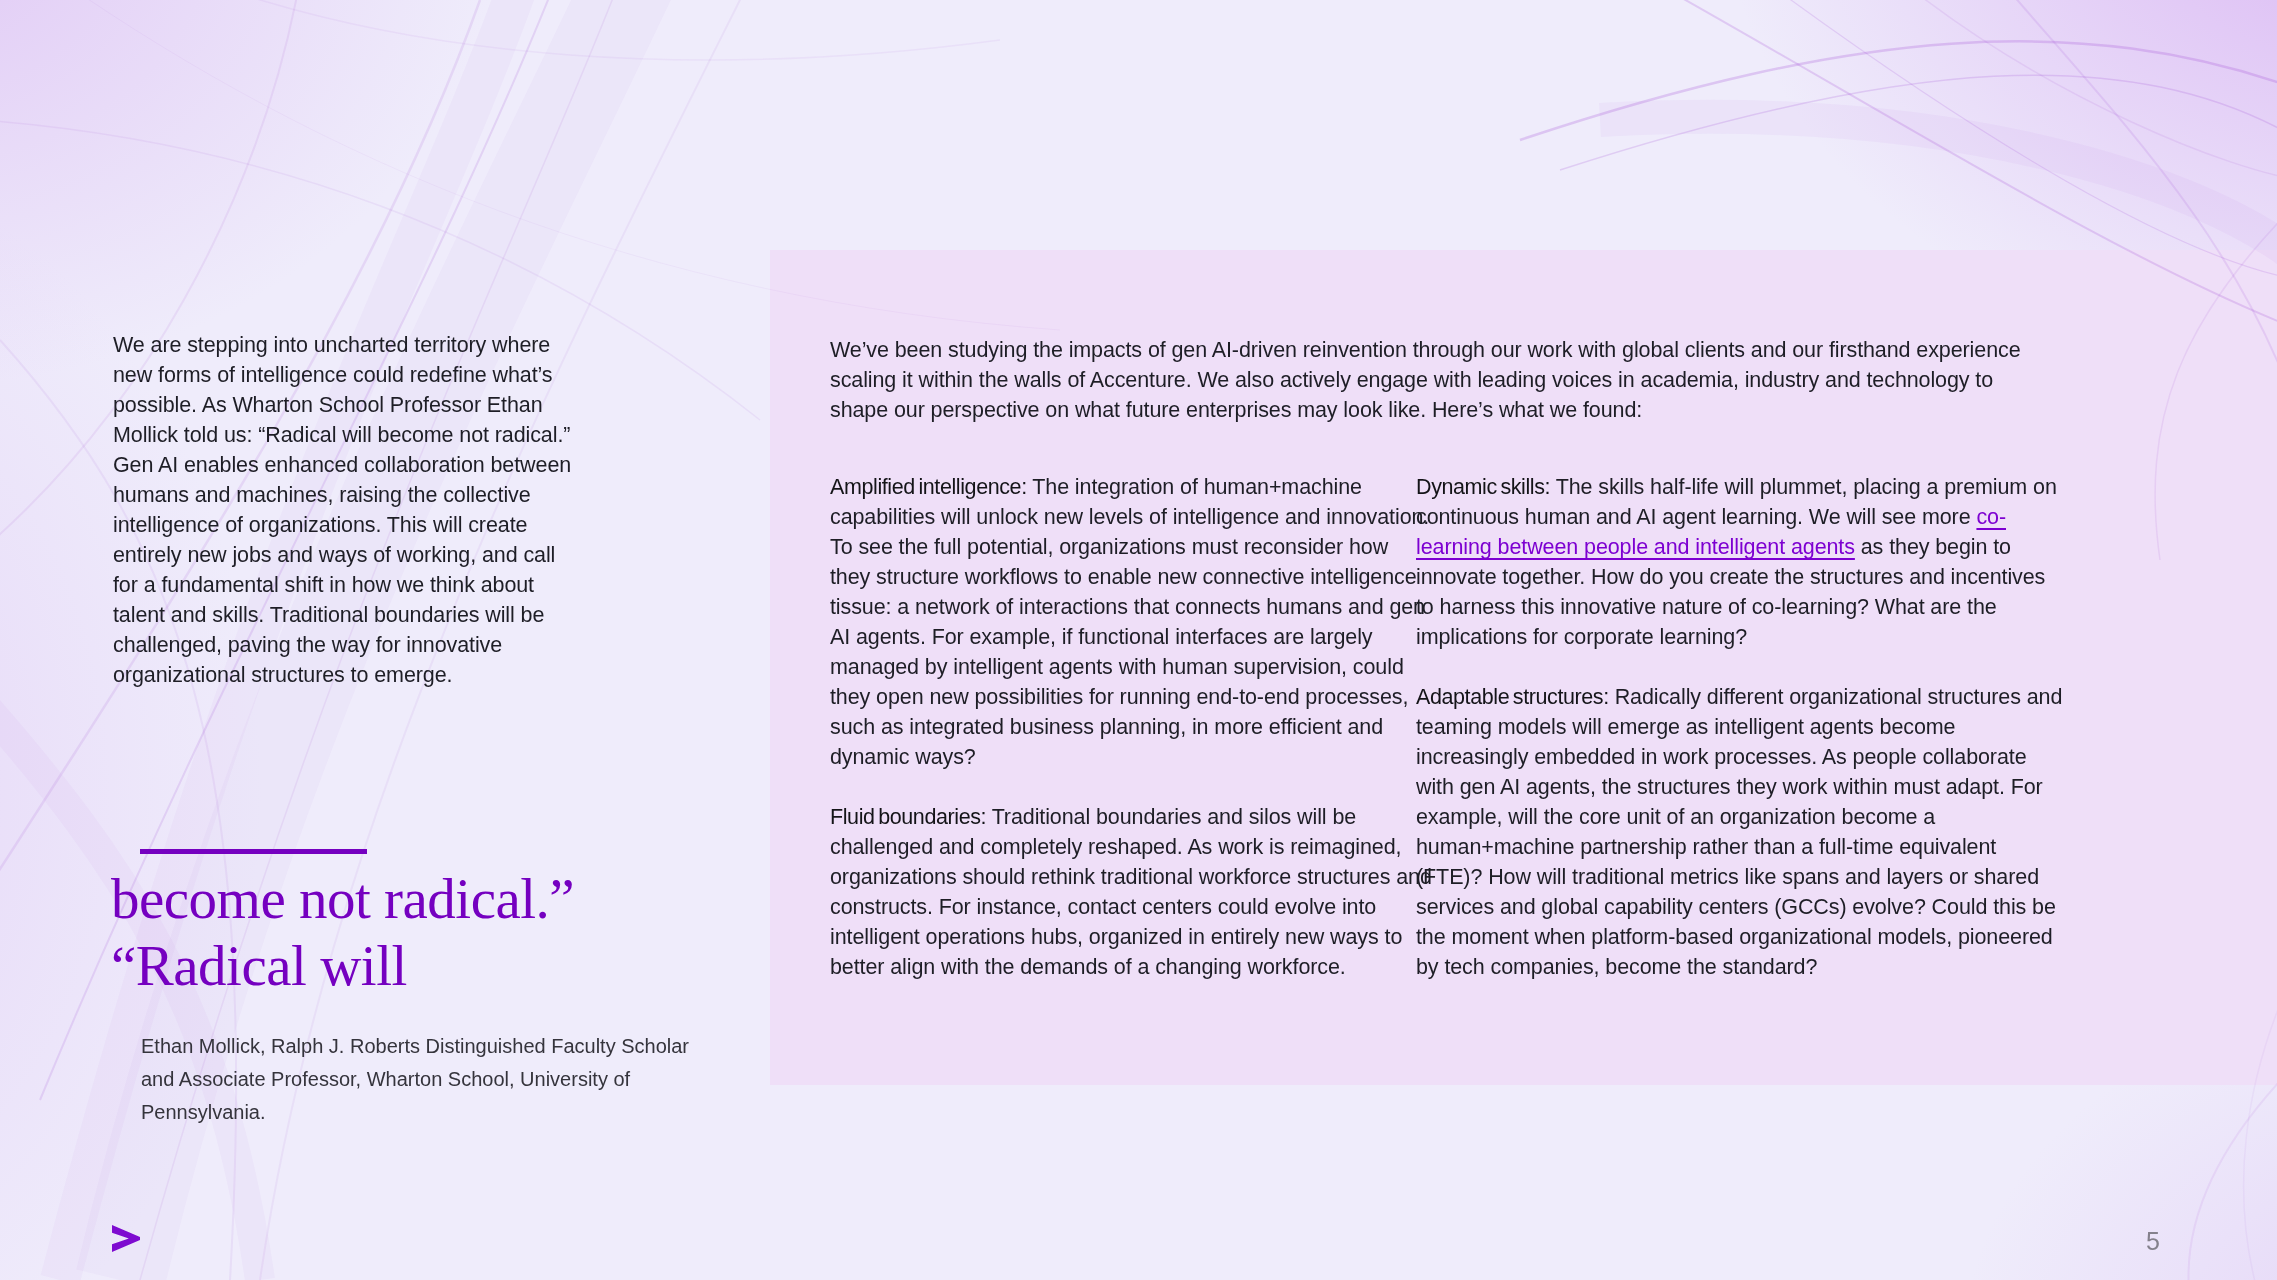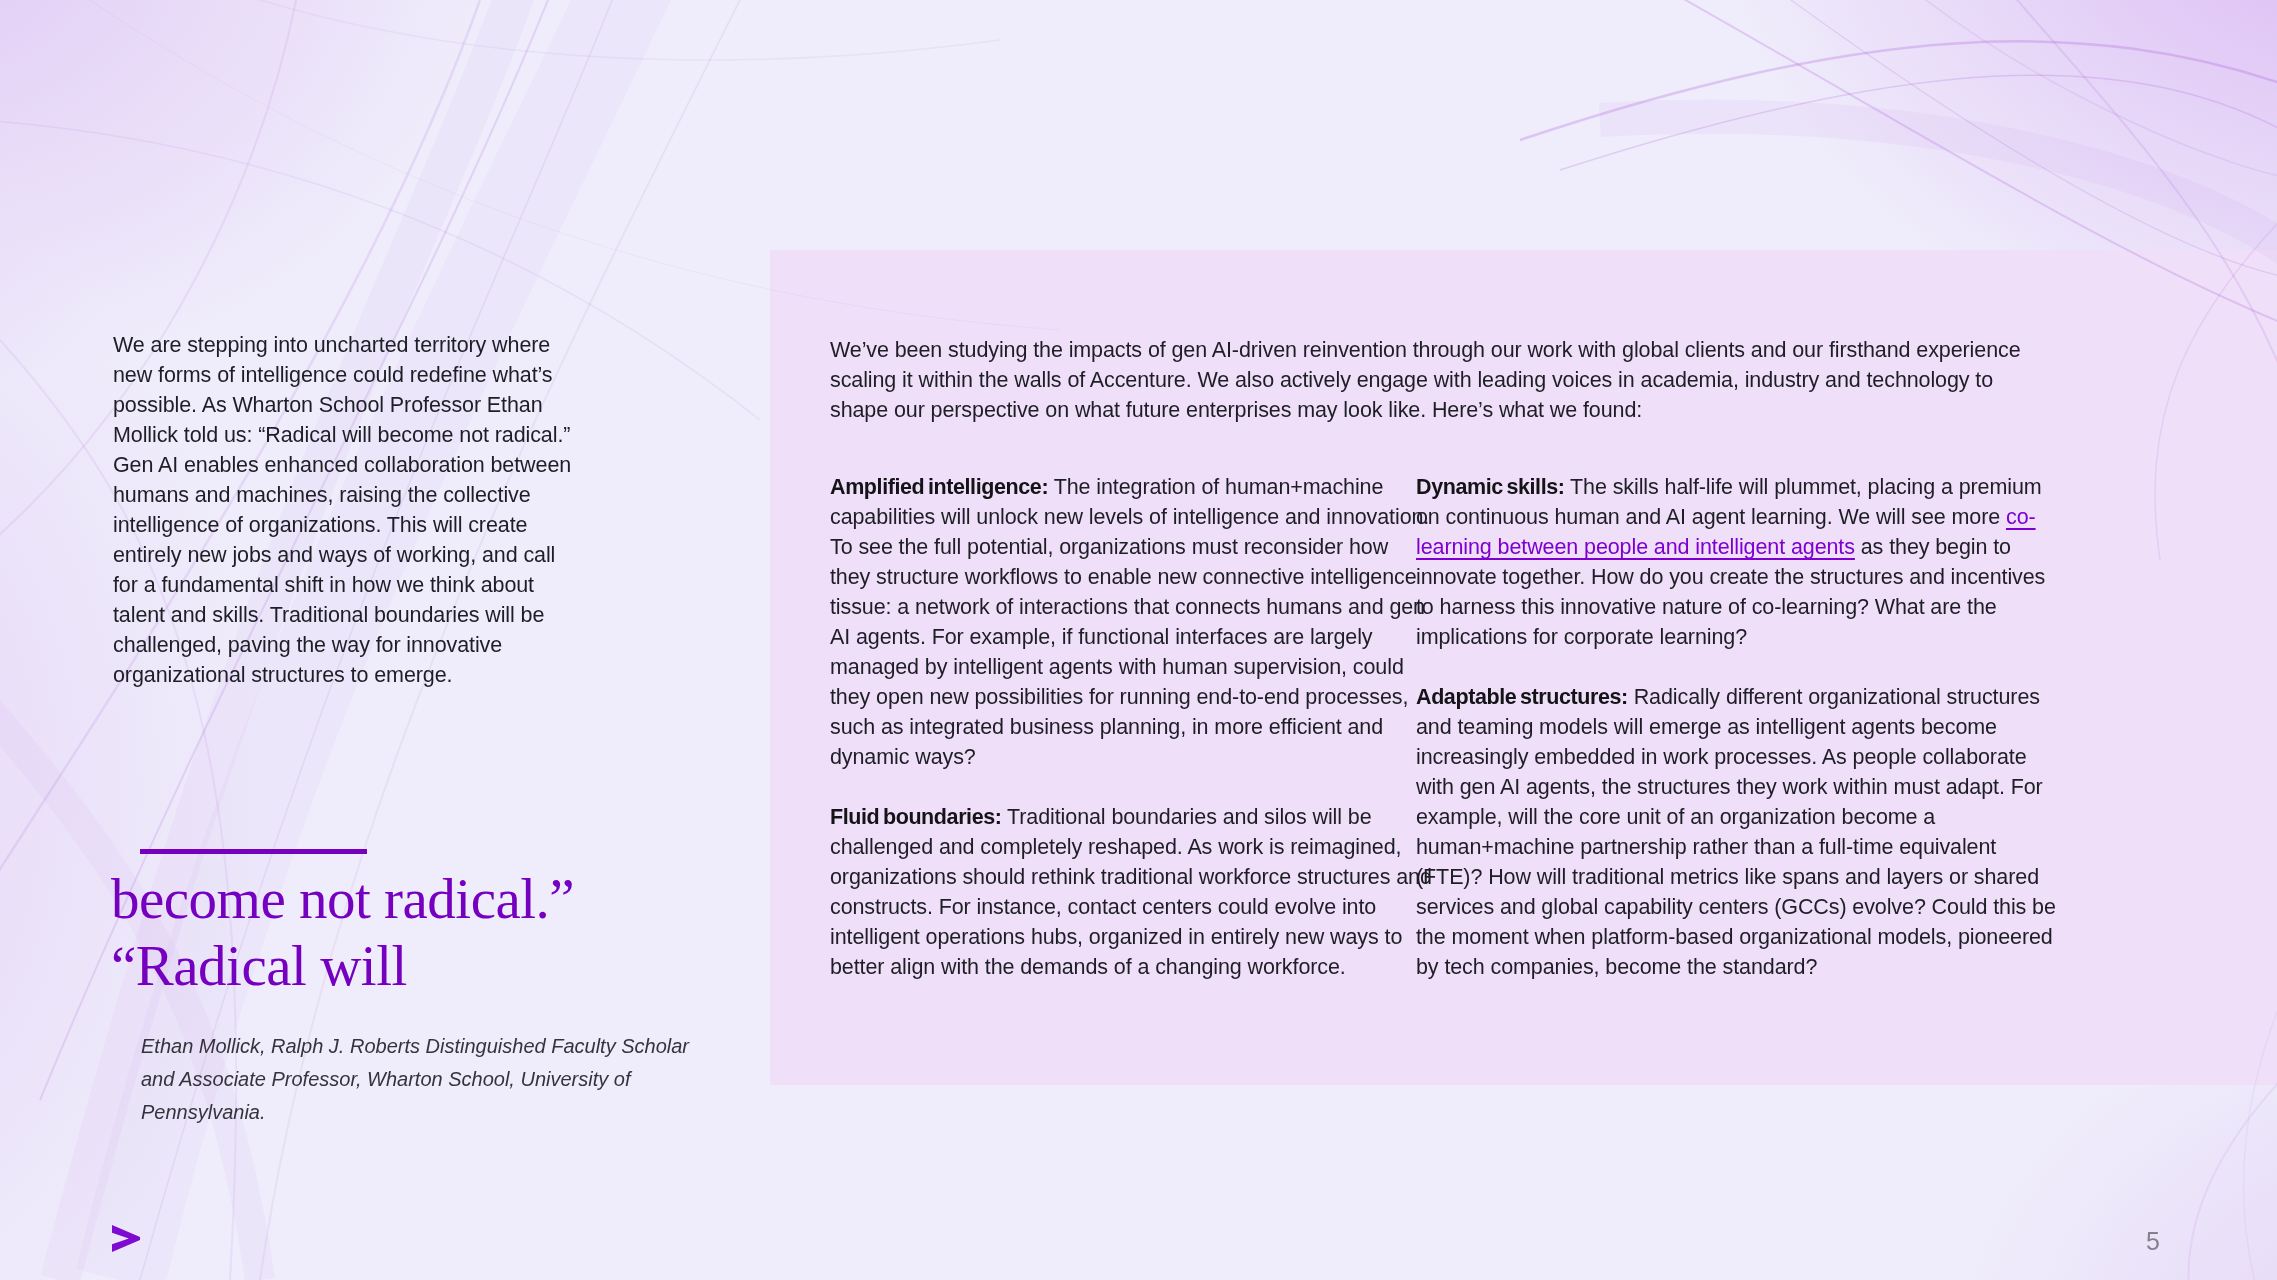--- a/index.html
+++ b/index.html
@@ -18,33 +18,33 @@
       #efecfb;
   }
   .texture { position:absolute; inset:0; z-index:2; pointer-events:none; }
   .panel {
     position:absolute; left:770px; top:250px; width:1507px; height:835px;
     background:#efdff8; z-index:1;
   }
   .content { position:absolute; inset:0; z-index:3;margin-top:31px; }
 
   .body-text { font-size:21.5px; line-height:30px; letter-spacing:-0.1px; color:#1e1e26; }
-  .lead-label { font-weight:700; letter-spacing:-0.4px; word-spacing:-2px; color:#141418; }
+  .lead-label { font-weight:400; letter-spacing:-0.4px; word-spacing:-2px; color:#141418; }
 
   .left-intro { position:absolute; left:113px; top:299px; width:462px; }
 
   .quote-rule { position:absolute; left:140px; top:818px; width:227px; height:5px; background:#7500c0; }
   .pull-quote {
     position:absolute; left:111px; top:834px; width:620px;
     font-family:"Liberation Serif","DejaVu Serif",serif;
     font-size:57px; line-height:67px; color:#7500c0; letter-spacing:-0.5px;
   }
   .attribution {
     position:absolute; left:141px; top:999px; width:600px;
-    font-style:italic; font-size:20px; line-height:33px; color:#35343c; letter-spacing:0;
+    font-size:20px; line-height:33px; color:#35343c; letter-spacing:0;
   }
 
   .panel-intro { position:absolute; left:830px; top:304px; width:1225px; }
   .col { position:absolute; top:441px; }
   .col-1 { left:830px; width:602px; }
   .col-2 { left:1416px; width:650px; }
   .col p + p { margin-top:30px; }
 
   .text-link { color:#7d00d1; text-decoration:underline; text-decoration-thickness:1.5px; text-underline-offset:4px; cursor:pointer; }
 

